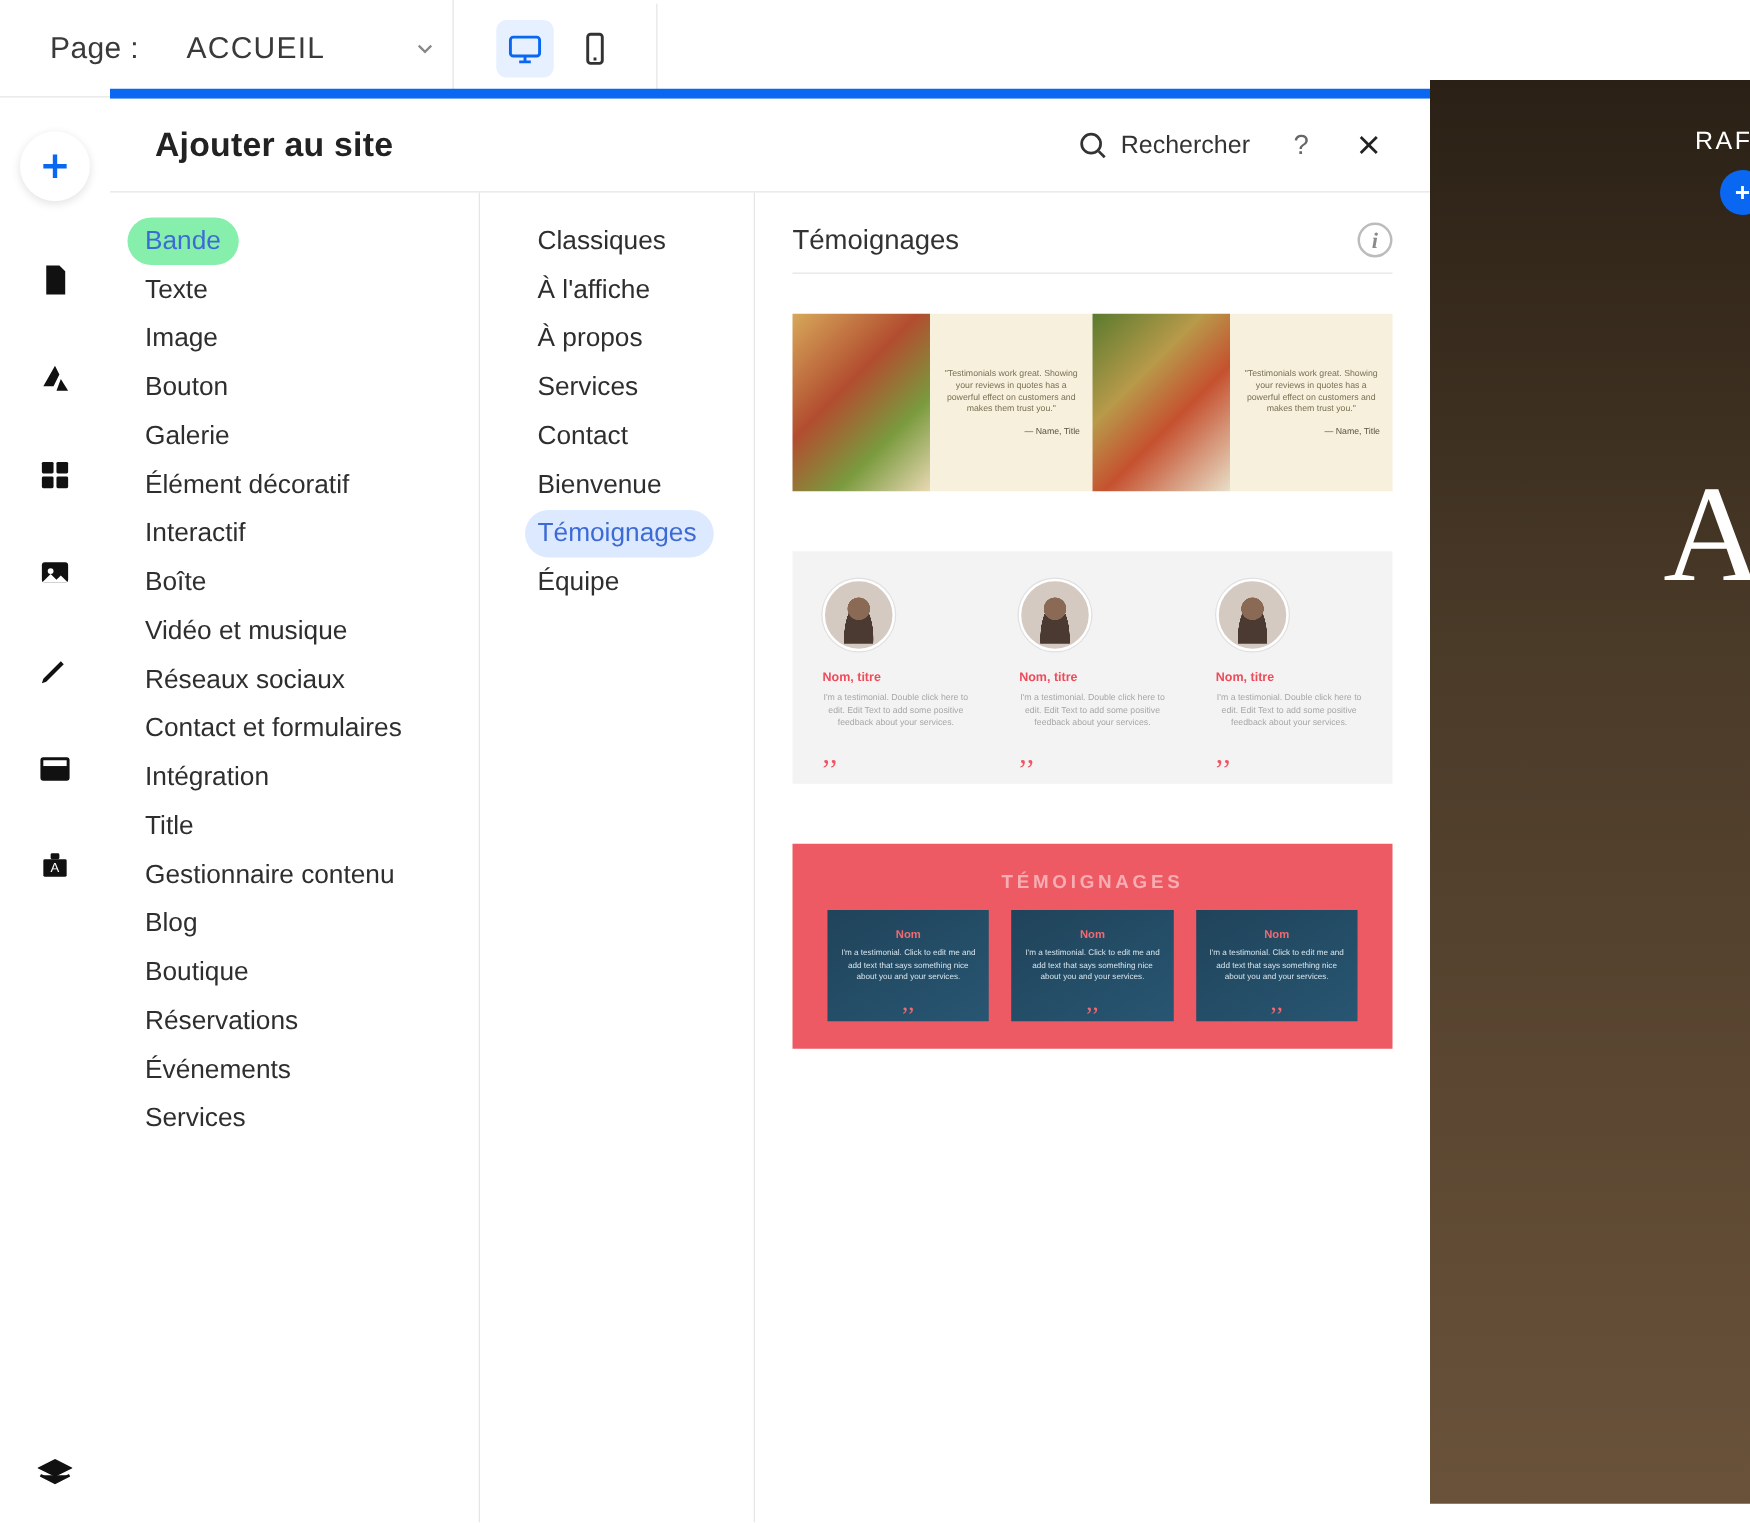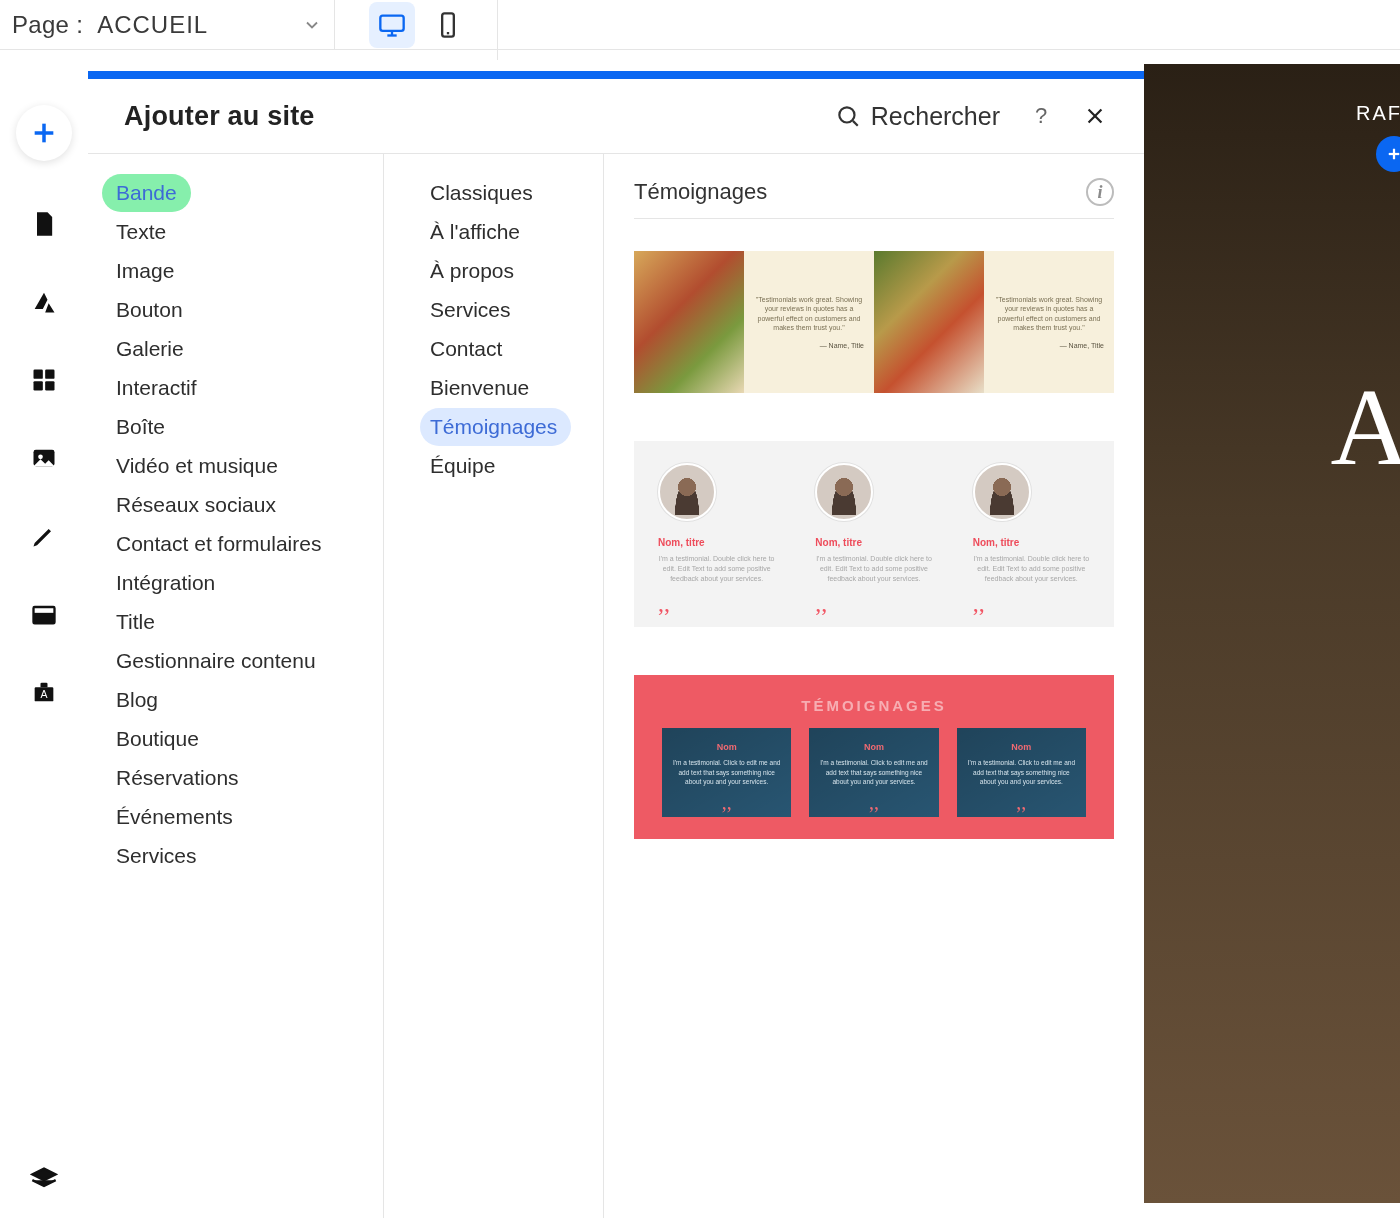--- a/index.html
+++ b/index.html
@@ -1,23 +1,23 @@
 <!DOCTYPE html>
 <html><head>
 <meta charset="utf-8">
 <style>
   * { box-sizing: border-box; margin: 0; padding: 0; }
   html, body { height: 100%; font-family: -apple-system, BlinkMacSystemFont, "Helvetica Neue", Arial, sans-serif; background:#fff; color:#222; }
   body { width:1400px; height:1218px; overflow:hidden; position:relative; }
 
   
-  .topbar { height:50px; border-bottom:1px solid #e5e5e5; display:flex; align-items:center; padding-left:12px;gap:12px; }
+  .topbar { height:78px; border-bottom:1px solid #e5e5e5; display:flex; align-items:center; padding-left:40px;gap:12px; }
   .page-selector { display:flex; align-items:center; gap:14px; width:310px; font-size:24px; color:#3a3a3a; }
   .page-selector .label { letter-spacing:.3px; }
-  .page-selector .value { letter-spacing:1px; }
+  .page-selector .value { letter-spacing:1px;margin-left:24px; }
   .page-selector .chevron { width:20px; height:20px; display:flex; align-items:center; justify-content:center; color:#888; }
   .chevron svg { width:20px; height:20px; }
   .device-toggle { display:flex; align-items:center; gap:10px; padding-left:34px; border-left:1px solid #e5e5e5; height:100%; }
   .device-btn { width:46px; height:46px; border-radius:8px; display:flex; align-items:center; justify-content:center; cursor:pointer; }
   .device-btn.active { background:#e6f0ff; }
   .device-btn svg { width:28px; height:28px; stroke:#0a67f2; fill:none; stroke-width:2; }
   .device-btn.inactive svg { stroke:#333; }
   .device-divider { width:1px; height:71px; background:#e5e5e5; margin-left:14px; }
 
   
@@ -32,21 +32,21 @@
   .rail .spacer { flex:1; }
   .rail .bottom-icon { margin-bottom:24px; }
 
   
   .add-panel { position:absolute; left:88px; top:79px; width:1056px; height:calc(100% - 79px); background:#fff; display:flex; flex-direction:column; box-shadow:inset 0 0 0 0 transparent; }
   .panel-header { height:74px; display:flex; align-items:center; padding:0 36px; border-bottom:0; }
   .panel-title { font-size:27px; font-weight:700; letter-spacing:.2px; }
   .panel-header .right { margin-left:auto; display:flex; align-items:center; gap:28px; }
   .search-group { display:flex; align-items:center; gap:10px; color:#333; cursor:pointer; }
   .search-group svg { width:26px; height:26px; stroke:#333; fill:none; stroke-width:2; }
-  .search-group span { font-size:25px; }
+  .search-group span { font-size:20px; }
   .help-icon, .close-icon { width:26px; height:26px; display:flex; align-items:center; justify-content:center; color:#333; cursor:pointer; }
   .help-icon { font-size:22px; color:#666; border:0; }
   .close-icon svg { width:22px; height:22px; stroke:#222; stroke-width:2.4; }
 
   .panel-body { flex:1; display:flex; border-top:1px solid #e5e5e5; min-height:0; }
 
   .cat-col { width:296px; border-right:1px solid #e5e5e5; position:relative; overflow-y:auto; padding:20px 18px 0 14px; }
   .cat-col::-webkit-scrollbar { width:6px; }
   .cat-col::-webkit-scrollbar-thumb { background:#d0d0d0; border-radius:3px; }
   .cat-item { font-size:21px; color:#2e2e2e; padding:7px 14px; border-radius:20px; cursor:pointer; margin-bottom:1px; display:inline-block; width:auto; }
@@ -226,20 +226,21 @@
   </div>
 
   <div class="panel-body">
 
     <div class="cat-col" id="cat-col">
         <div class="cat-row"><div class="cat-item active">Bande</div></div>
         <div class="cat-row"><div class="cat-item">Texte</div></div>
         <div class="cat-row"><div class="cat-item">Image</div></div>
         <div class="cat-row"><div class="cat-item">Bouton</div></div>
         <div class="cat-row"><div class="cat-item">Galerie</div></div>
+        <div class="cat-row"><div class="cat-item">Élément décoratif</div></div>
         <div class="cat-row"><div class="cat-item">Interactif</div></div>
         <div class="cat-row"><div class="cat-item">Boîte</div></div>
         <div class="cat-row"><div class="cat-item">Vidéo et musique</div></div>
         <div class="cat-row"><div class="cat-item">Réseaux sociaux</div></div>
         <div class="cat-row"><div class="cat-item">Contact et formulaires</div></div>
         <div class="cat-row"><div class="cat-item">Intégration</div></div>
         <div class="cat-row"><div class="cat-item">Title</div></div>
         <div class="cat-row"><div class="cat-item">Gestionnaire contenu</div></div>
         <div class="cat-row"><div class="cat-item">Blog</div></div>
         <div class="cat-row"><div class="cat-item">Boutique</div></div>

